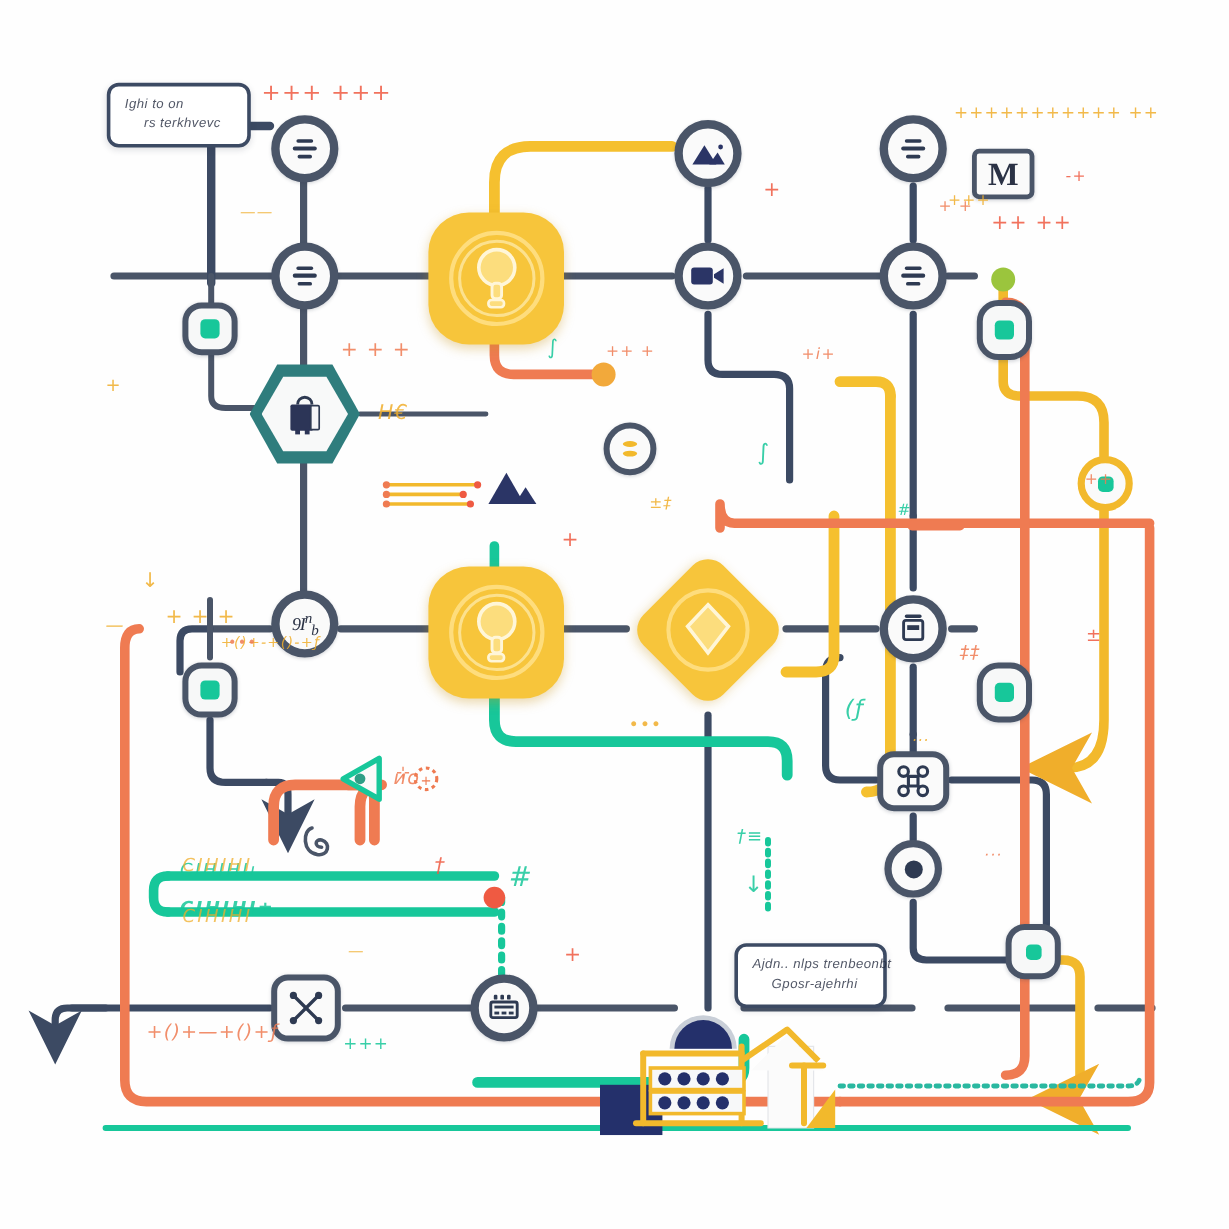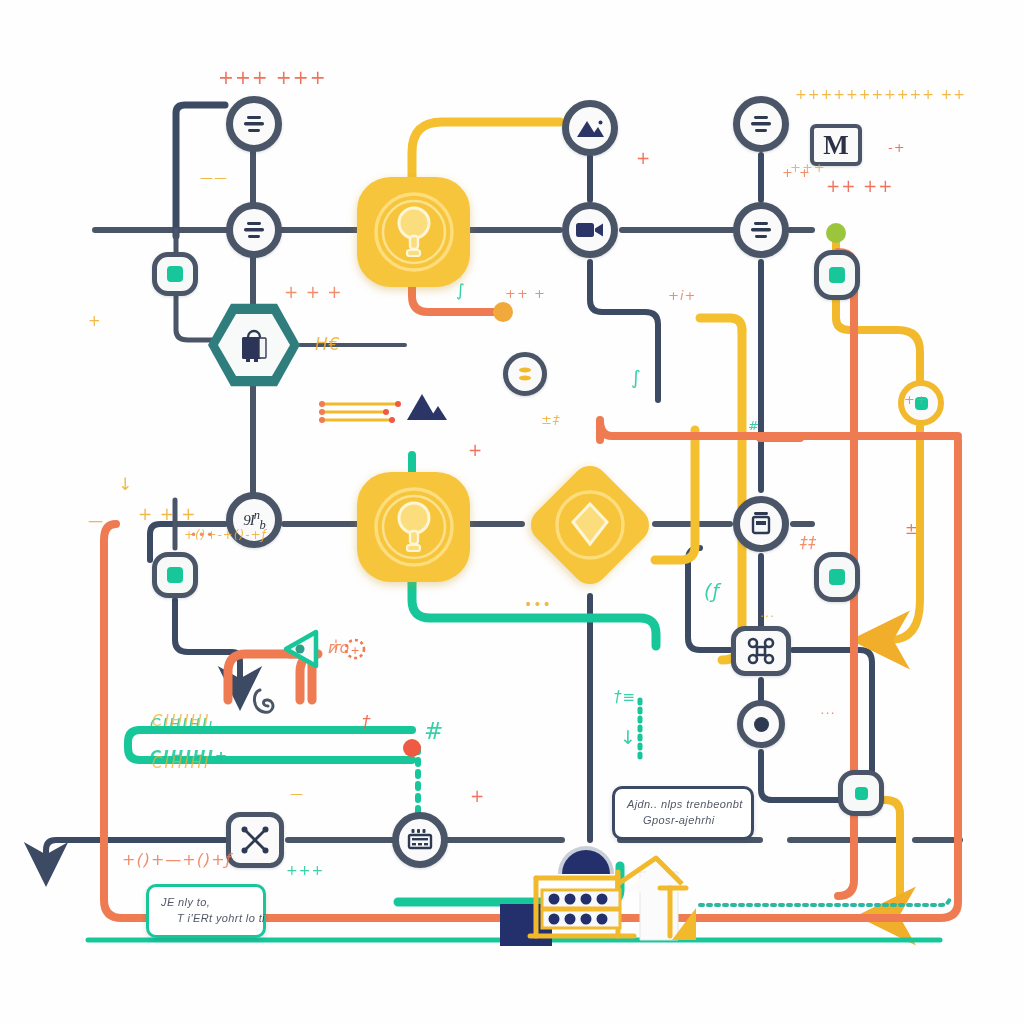--- a/index.html
+++ b/index.html
@@ -386,30 +386,30 @@
           <rect x="11" y="15" width="4" height="2.4"></rect>
         <rect x="17" y="15" width="4" height="2.4"></rect>
       </g>
     </svg>
   </div>
 
   <div class="node hexs" style="left:838px;top:770px;width:46px;height:46px;">
     <span class="teal-sq sm"></span>
   </div>
 
-
-  <div class="callout" style="left:612px;top:786px;width:142px;">
+  <div class="callout" style="left:89px;top:69px;width:120px;">
+    <div class="scribble">Ighi to on</div>
+    <div class="scribble l2">rs terkhvevc</div>
+  </div>
+
+  <div class="callout" style="left:612px;top:786px;width:127px;">
     <div class="scribble">Ajdn.. nlps trenbeonbt</div>
     <div class="scribble l2">Gposr-ajehrhi</div>
   </div>
 
-  <div class="callout teal" style="left:146px;top:884px;width:120px;">
-    <div class="scribble">JE nly to,</div>
-    <div class="scribble l2">T i'ERt yohrt lo ti</div>
-  </div>
 
   <div class="mark m-teal" style="left:150px;top:716px;font-size:15px;letter-spacing:2px;">CIHIHIı</div>
   <div class="mark m-teal" style="left:150px;top:748px;font-size:15px;letter-spacing:2px;font-weight:bold;">CIHIHI±</div>
   <div class="mark m-yellow" style="left:152px;top:712px;font-size:15px;letter-spacing:2px;opacity:.75;">CIHIHI</div>
   <div class="mark m-yellow" style="left:152px;top:754px;font-size:15px;letter-spacing:2px;opacity:.75;">CIHIHI</div>
 
   <div class="mark m-red" style="left:218px;top:66px;font-size:19px;">+++ +++</div>
   <div class="mark m-yellow" style="left:795px;top:86px;font-size:14px;">+++++++++++ ++</div>
   <div class="mark m-orange" style="left:782px;top:165px;font-size:13px;">+ +</div>
   <div class="mark m-red" style="left:888px;top:140px;font-size:13px;">-+</div>

